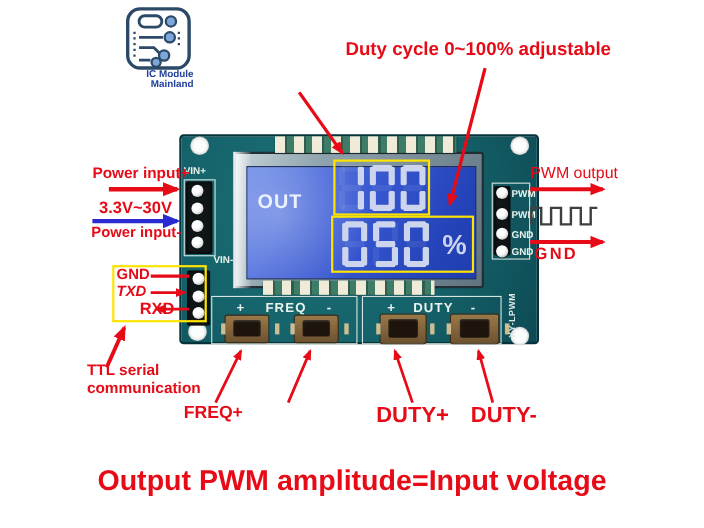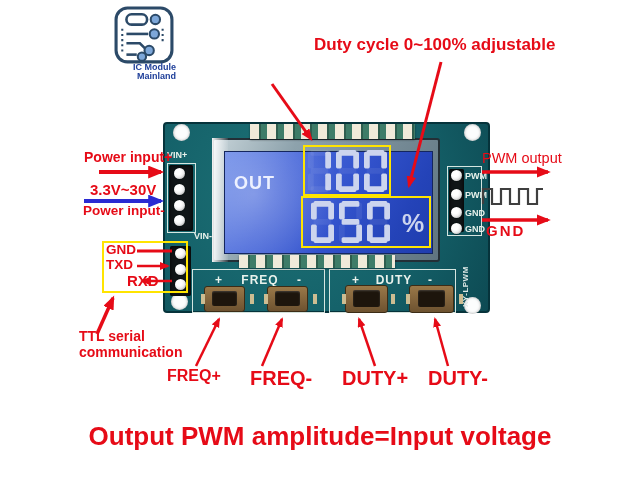--- a/index.html
+++ b/index.html
@@ -20,21 +20,21 @@
   .logo-cap1{top:63px}.logo-cap2{top:72px}
 
   
   .ann{position:absolute;color:var(--annotation-red);font-weight:600;white-space:nowrap;z-index:4;line-height:1.05;}
   .t-freq{left:82px;top:62px;font-size:17px;}
   .t-duty{left:314px;top:36px;font-size:17px;}
   .t-pwrp{left:84px;top:150px;font-size:14px;font-weight:700;}
   .t-volt{left:90px;top:182px;font-size:15px;font-weight:700;}
   .t-pwrm{left:83px;top:204px;font-size:13.5px;font-weight:700;}
   .t-gnd{left:106px;top:243px;font-size:13.5px;font-weight:700;}
-  .t-txd{left:106px;top:258px;font-size:13.5px;font-weight:700;}
+  .t-txd{left:106px;top:258px;font-size:13.5px;font-weight:700;font-style:italic;}
   .t-rxd{left:106px;top:273px;font-size:15px;font-weight:700;padding-left:21px;}
   .t-ttl1{left:79px;top:329px;font-size:14px;}
   .t-ttl2{left:79px;top:345px;font-size:14px;}
   .t-pwmout{left:482px;top:151px;font-size:14.5px;font-weight:400;}
   .t-gndout{left:486px;top:223px;font-size:15px;font-weight:700;letter-spacing:2px;}
   .t-bfp{left:167px;top:368px;font-size:16px;}
   .t-bfm{left:250px;top:368px;font-size:20px;}
   .t-bdp{left:342px;top:368px;font-size:20px;}
   .t-bdm{left:428px;top:368px;font-size:20px;}
   .t-headline{left:320px;top:423px;font-size:26px;transform:translateX(-50%);}
@@ -137,21 +137,20 @@
   <div class="ann t-volt">3.3V~30V</div>
   <div class="ann t-pwrm">Power input-</div>
   <div class="ann t-gnd">GND</div>
   <div class="ann t-txd">TXD</div>
   <div class="ann t-rxd">RXD</div>
   <div class="ann t-ttl1">TTL serial</div>
   <div class="ann t-ttl2">communication</div>
   <div class="ann t-pwmout">PWM output</div>
   <div class="ann t-gndout">GND</div>
   <div class="ann t-bfp">FREQ+</div>
-  <div class="ann t-bfm">FREQ-</div>
   <div class="ann t-bdp">DUTY+</div>
   <div class="ann t-headline">Output PWM amplitude=Input voltage</div>
   <div class="ann t-bdm">DUTY-</div>
 
   <div class="ybox ybox-serial"></div>
 
   <div class="board">
     <div class="hole hole-tl"></div>
     <div class="hole hole-tr"></div>
     <div class="hole hole-bl"></div>

